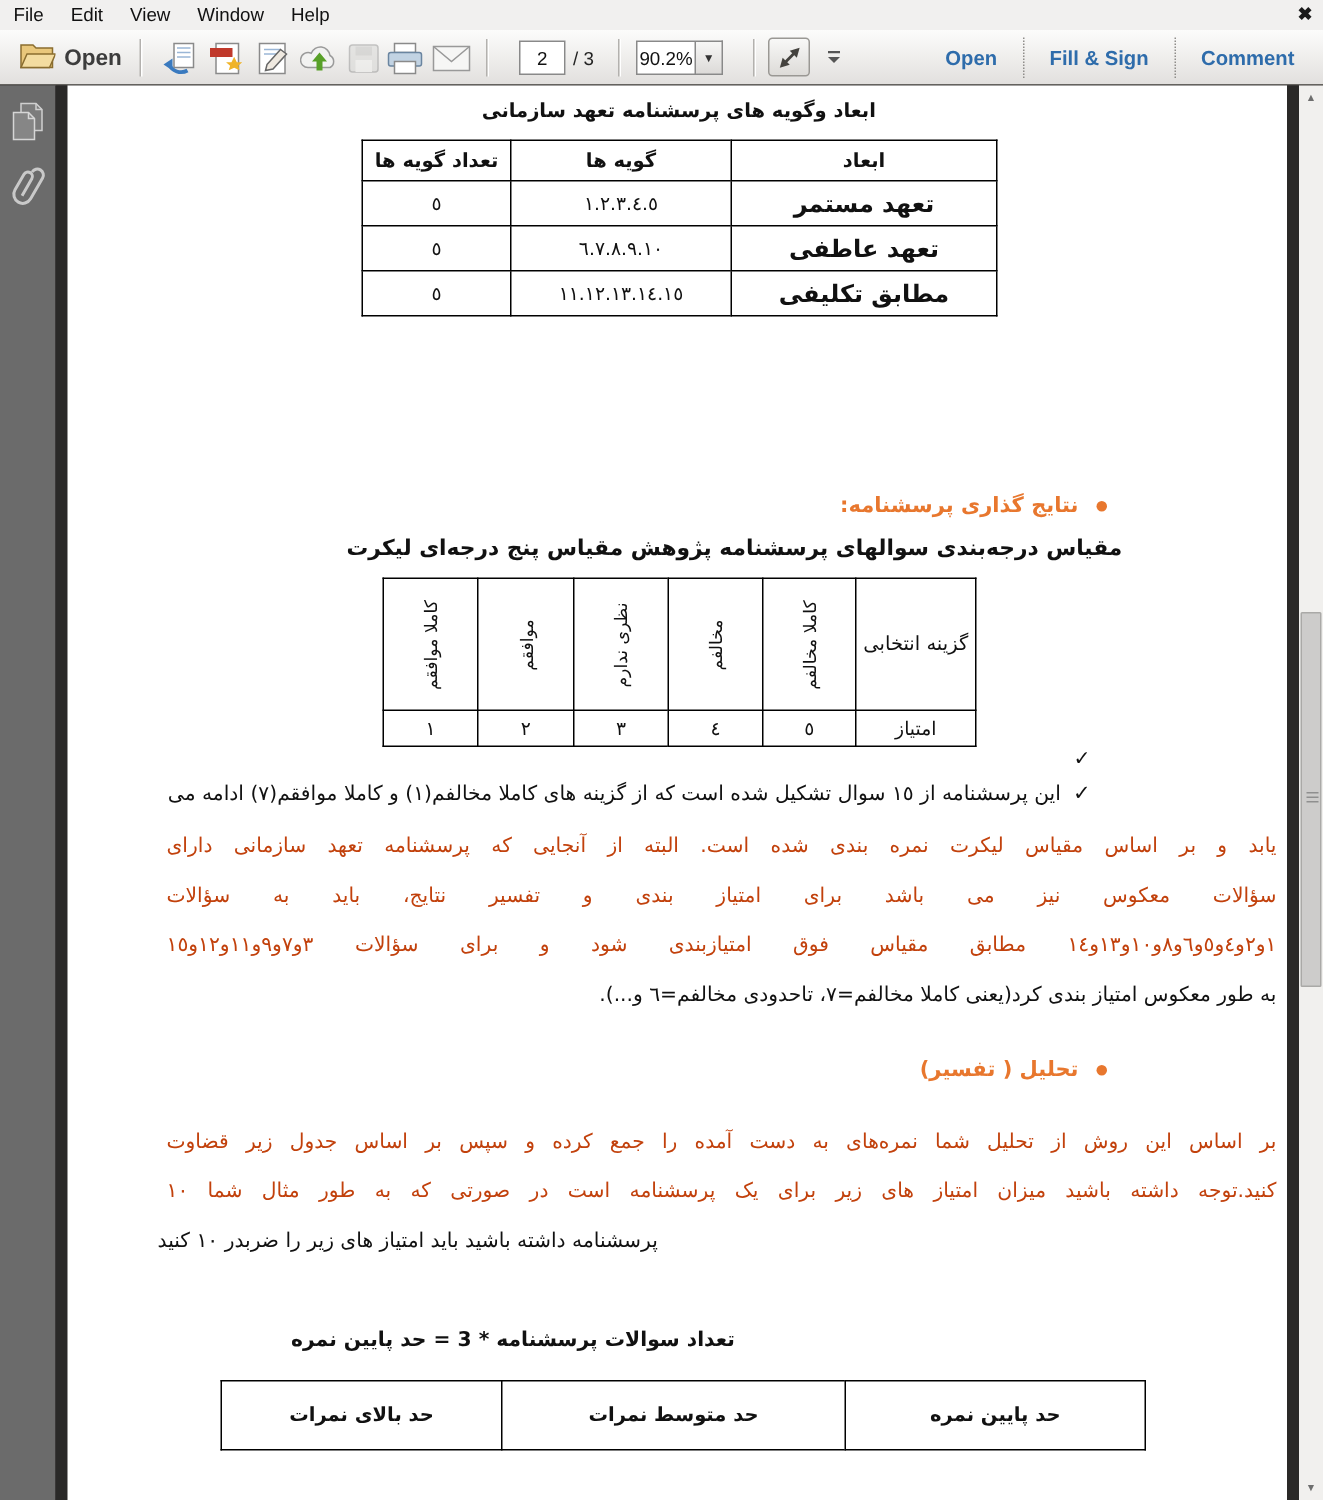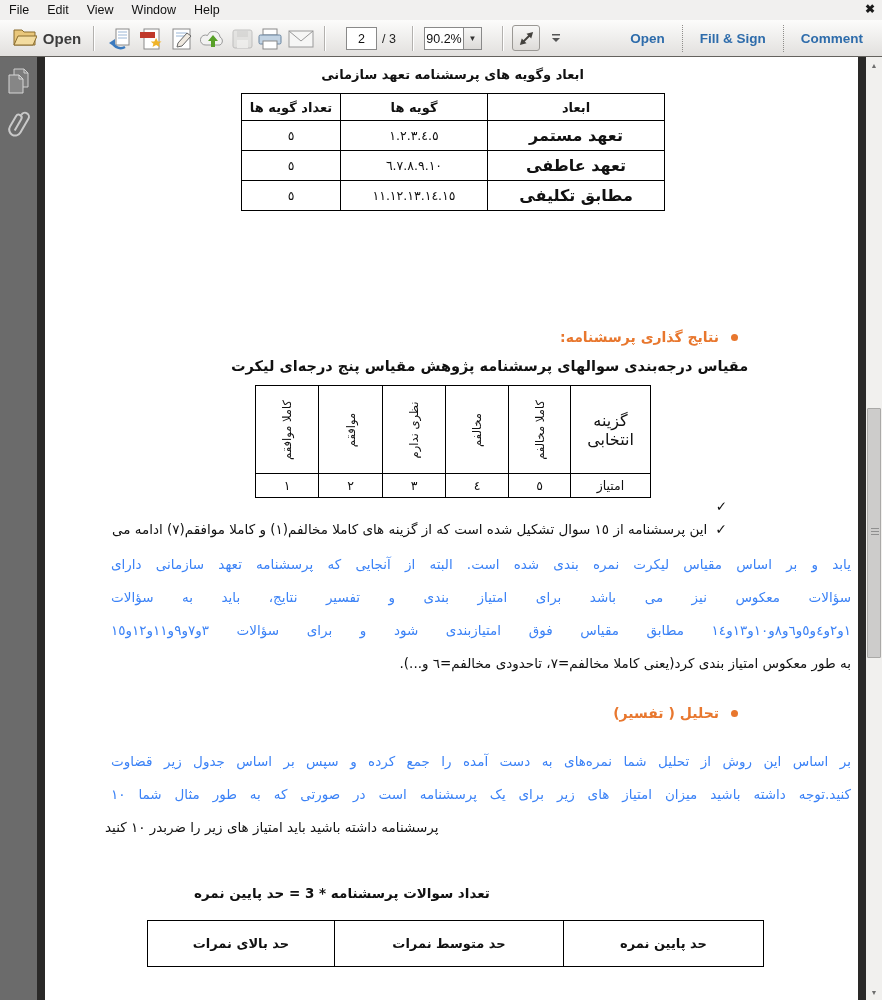--- a/index.html
+++ b/index.html
@@ -64,21 +64,21 @@
   #table2 td { font-size:12.5px; }
   .vwrap { position:relative; height:86px; }
   .vtext { position:absolute; top:50%; left:50%; transform:translate(-50%,-50%) rotate(-90deg);
            white-space:nowrap; font-size:11.5px; direction:rtl; }
   #table3 th { font-size:13px; font-weight:bold; }
   .orange-h { color:#e8772e; font-weight:bold; font-size:14px; direction:rtl; display:flex;
               align-items:center; white-space:nowrap; }
   .orange-dot { width:7px; height:7px; border-radius:50%; background:#e8772e; margin-left:12px; flex:none; }
   .pline { font-size:13.5px; direction:rtl; white-space:nowrap; color:#111; }
   .pjust { font-size:13.5px; direction:rtl; width:740px; right:7px; text-align:justify;
-           text-align-last:justify; color:#3b82f6; }
+           text-align-last:justify; color:#c2410c; }
   .bold { font-weight:bold; }
   .check { font-size:14px; margin-left:8px; }
 </style>
 </head>
 <body>
 
 <div id="app">
 
   <div id="menubar">
     <span class="menu-item">File</span>
@@ -246,21 +246,21 @@
     <div class="abs orange-h" style="top:272px;right:120px">
       <span class="orange-dot"></span>
       <span>نتایج گذاری پرسشنامه:</span>
     </div>
 
     <div class="abs doc-title" style="top:301px;left:186px;width:440px;font-size:14.5px">مقیاس درجه‌بندی سوالهای پرسشنامه پژوهش مقیاس پنج درجه‌ای لیکرت</div>
 
     <table id="table2" class="abs rtl" style="top:328px;left:210px;width:395px">
       <tbody>
           <tr style="height:88px">
-        <td style="width:80px;font-size:16px">گزینه انتخابی</td>
+        <td style="width:80px;font-size:13px">گزینه انتخابی</td>
         <td style="width:62px">
               <div class="vwrap">
                 <span class="vtext">کاملا مخالفم</span>
               </div>
             </td>
         <td style="width:63px">
               <div class="vwrap">
                 <span class="vtext">مخالفم</span>
               </div>
             </td>

